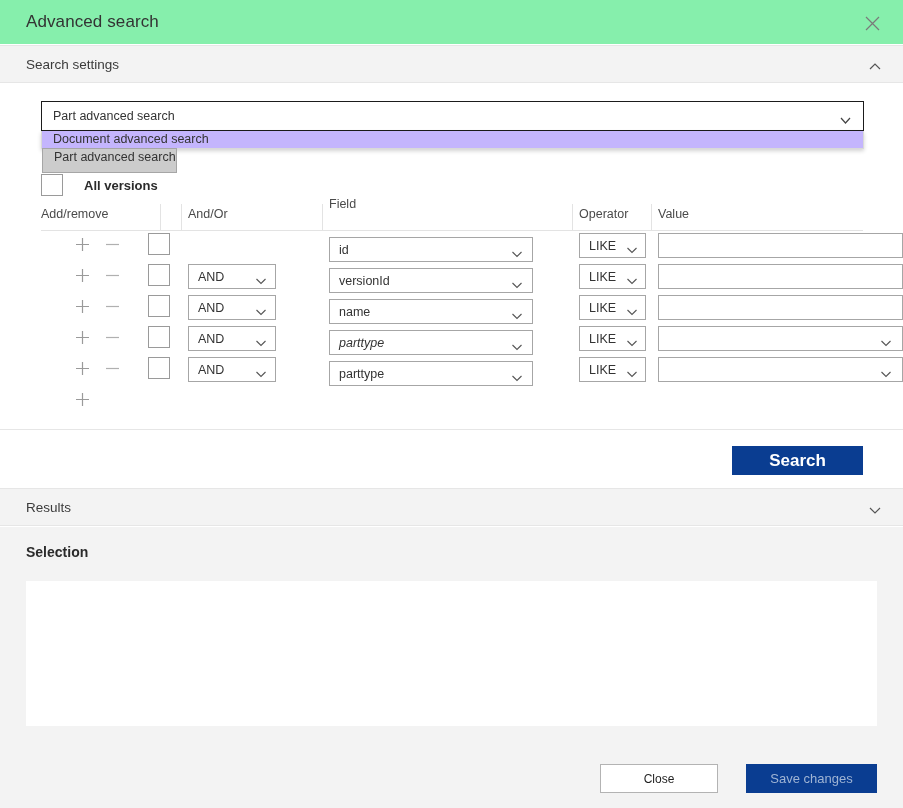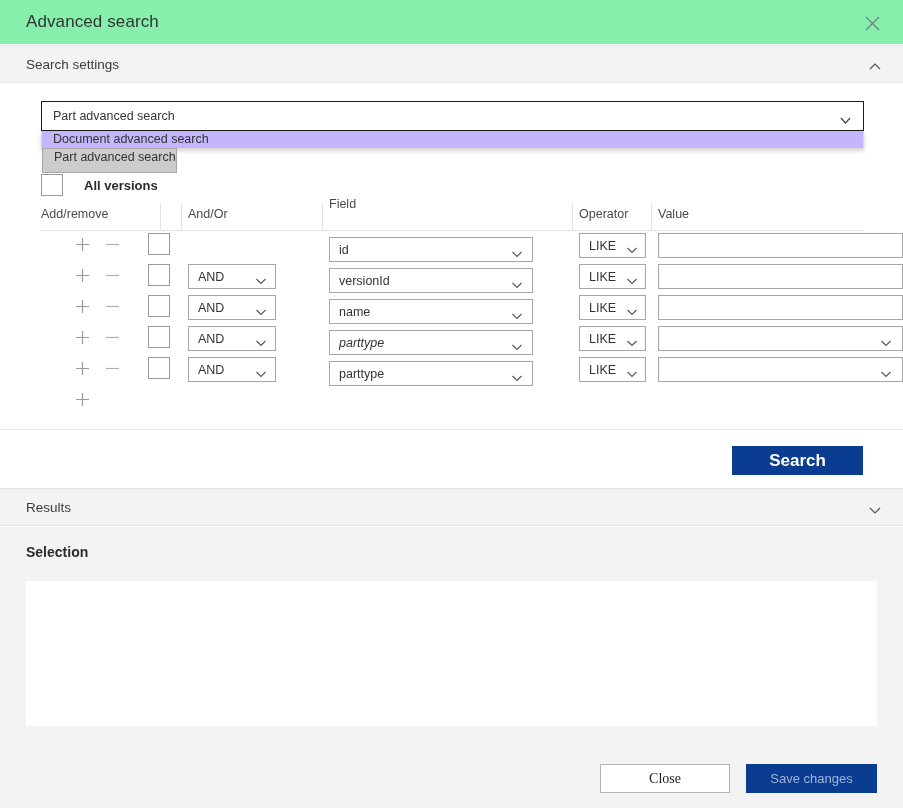--- a/index.html
+++ b/index.html
@@ -222,28 +222,28 @@
     position: absolute; left: 26px; top: 17px;
     font-size: 14px; color: #2b2b2b; font-weight: bold;
   }
   .sel-box {
     position: absolute; left: 26px; top: 54px;
     width: 851px; height: 145px;
     background: #ffffff;
   }
   .btn-close {
     position: absolute; left: 600px; top: 237px;
-    width: 130px; height: 29px;
+    width: 118px; height: 29px;
     background: #ffffff;
     border: 1px solid #b3b3b3;
     color: #1f1f1f;
-    font-size: 14px;
+    font-size: 12px;
     display: flex; align-items: center; justify-content: center;
     cursor: pointer;
-    font-family: Liberation Serif, serif;
+    font-family: Liberation Sans, sans-serif;
   }
   .btn-save {
     position: absolute; left: 746px; top: 237px;
     width: 131px; height: 29px;
     background: #0a3d91;
     border: none;
     color: #9fb4d4;
     font-size: 13px;
     display: flex; align-items: center; justify-content: center;
     cursor: default;

